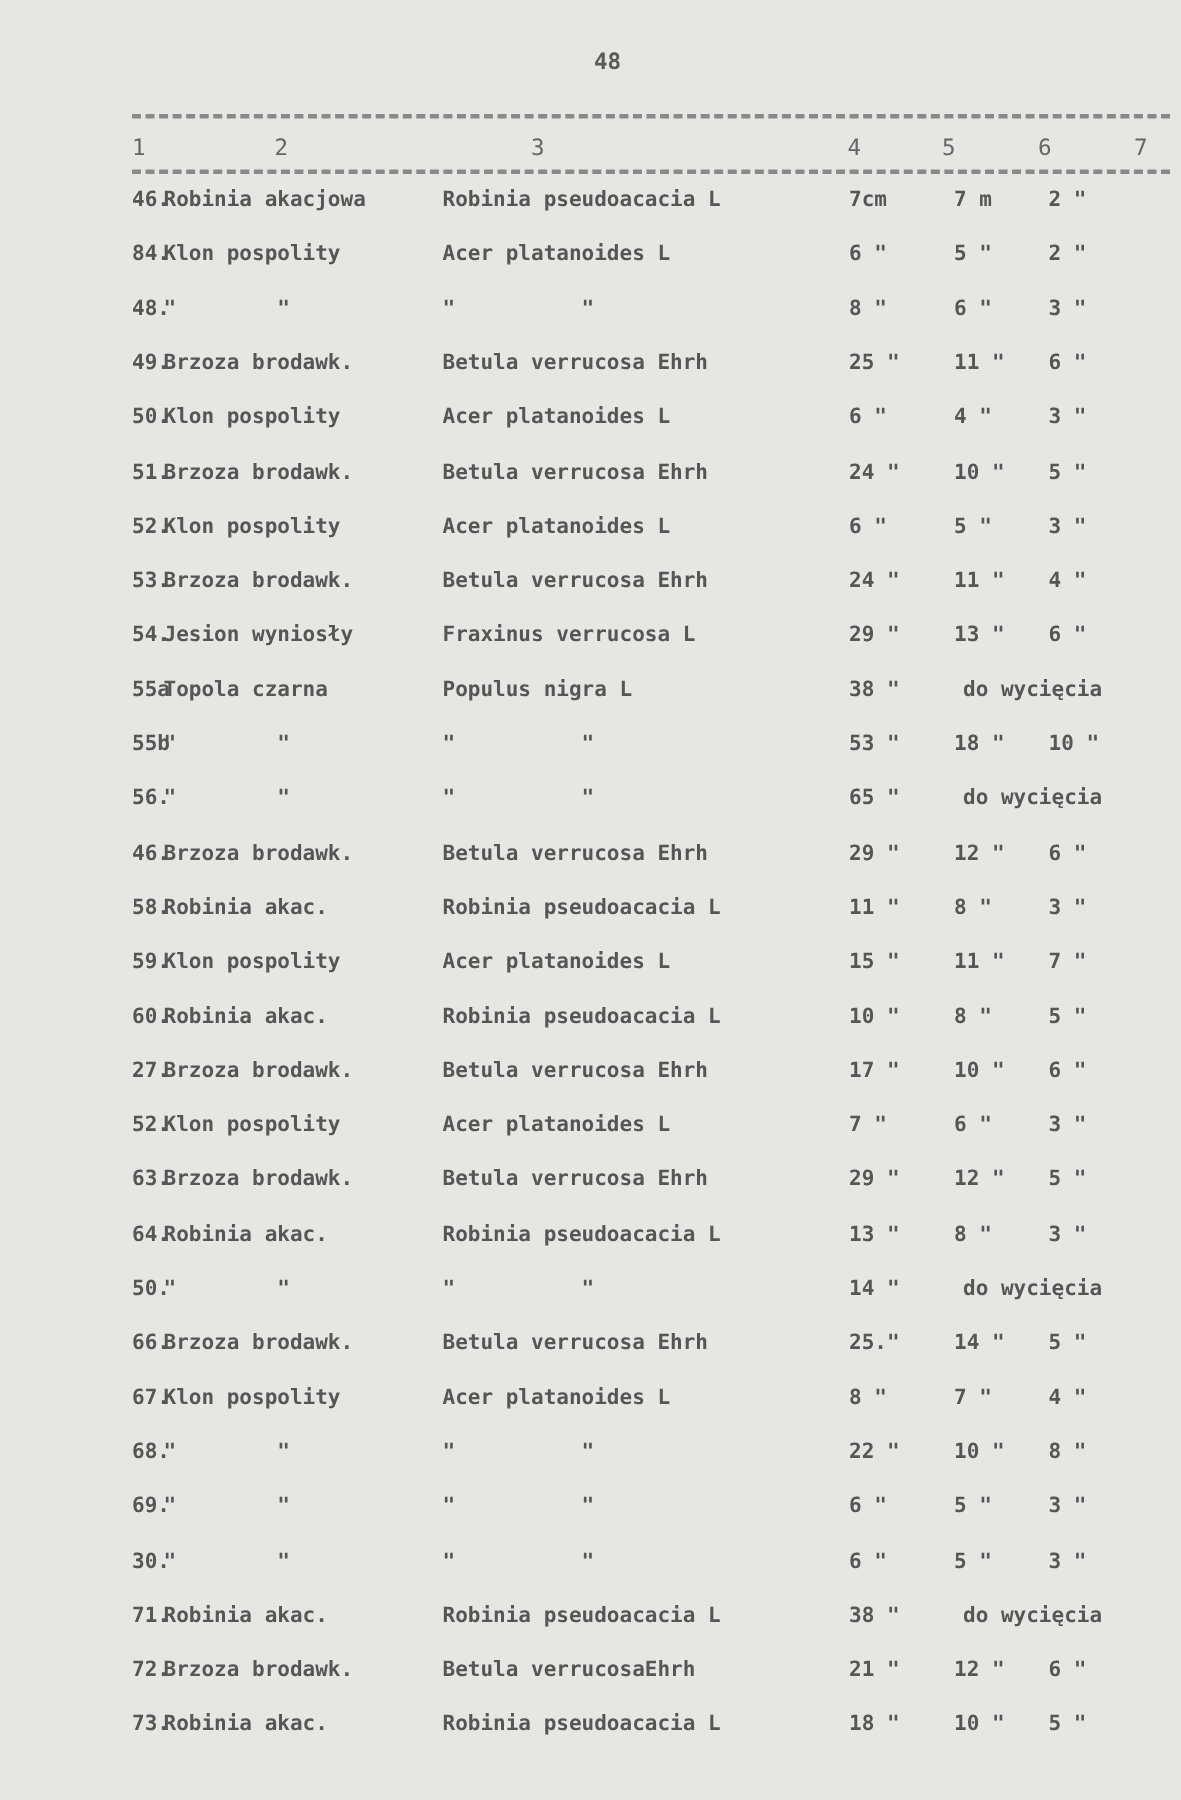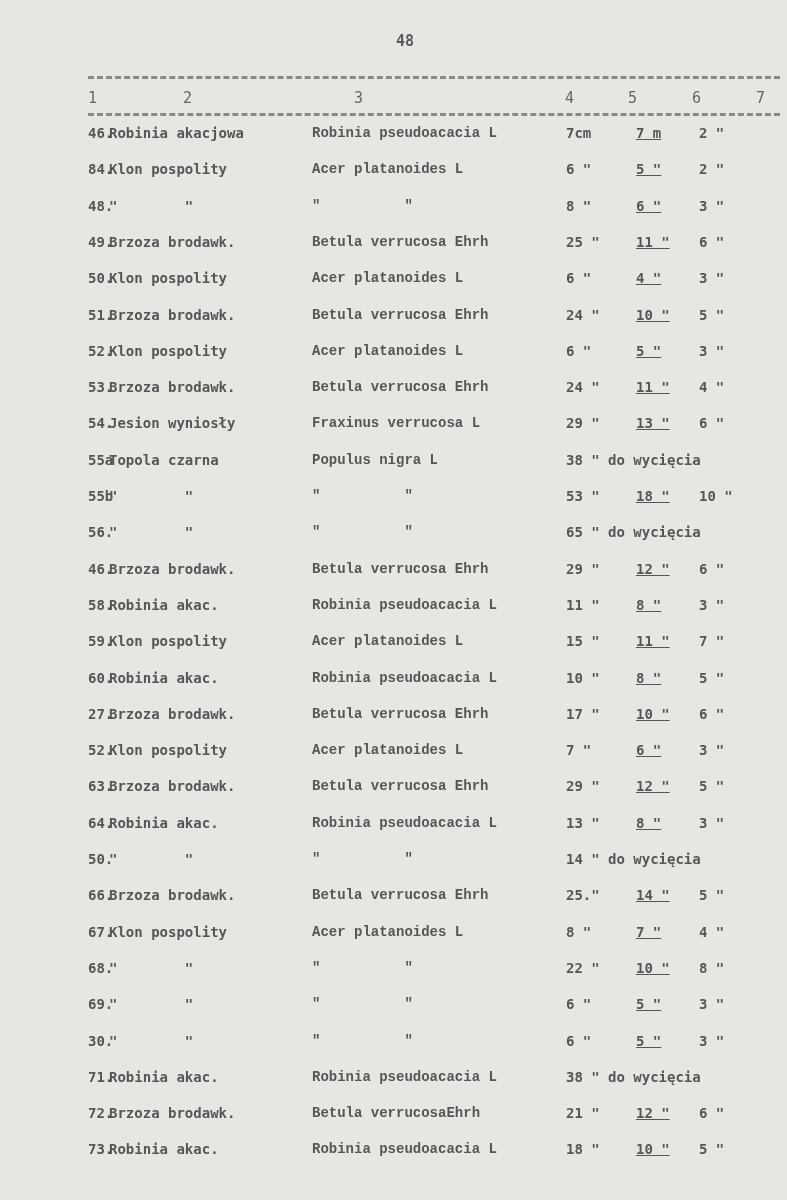--- a/index.html
+++ b/index.html
@@ -24,25 +24,25 @@
   .hdr {
     position:absolute; top:89px; font-size:15px; color:#666;
   }
   .row {
     position:absolute; left:88px; height:20px; font-size:14px;
     font-weight:bold; white-space:pre; color:#565656;
   }
   .row span { position:absolute; top:0; }
   .c-no { left:0; }
   .c-pl { left:21px; }
-  .c-lat { left:224px;font-family:Liberation Mono, monospace; }
+  .c-lat { left:207px; }
   .c-4 { left:478px;text-align:center; }
-  .c-5 { left:548px;text-decoration:underline; }
+  .c-5 { left:548px; }
   .c-6 { left:611px; }
-  .c-note { left:520px; }
+  .c-note { left:554px; }
 </style>
 </head>
 <body>
 
 <div>
   <div class="page-number">48</div>
 
   <div class="rule top"></div>
   <div class="hdr" style="left:88px">1</div>
   <div class="hdr" style="left:183px">2</div>

